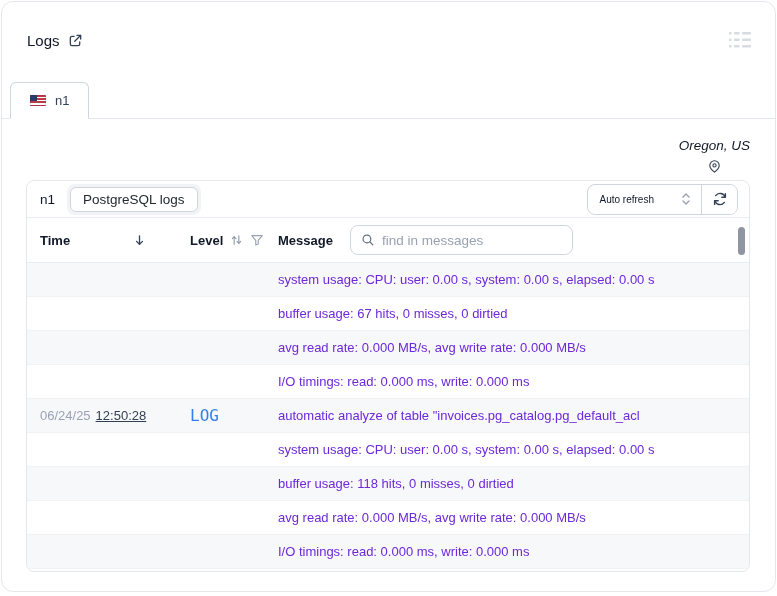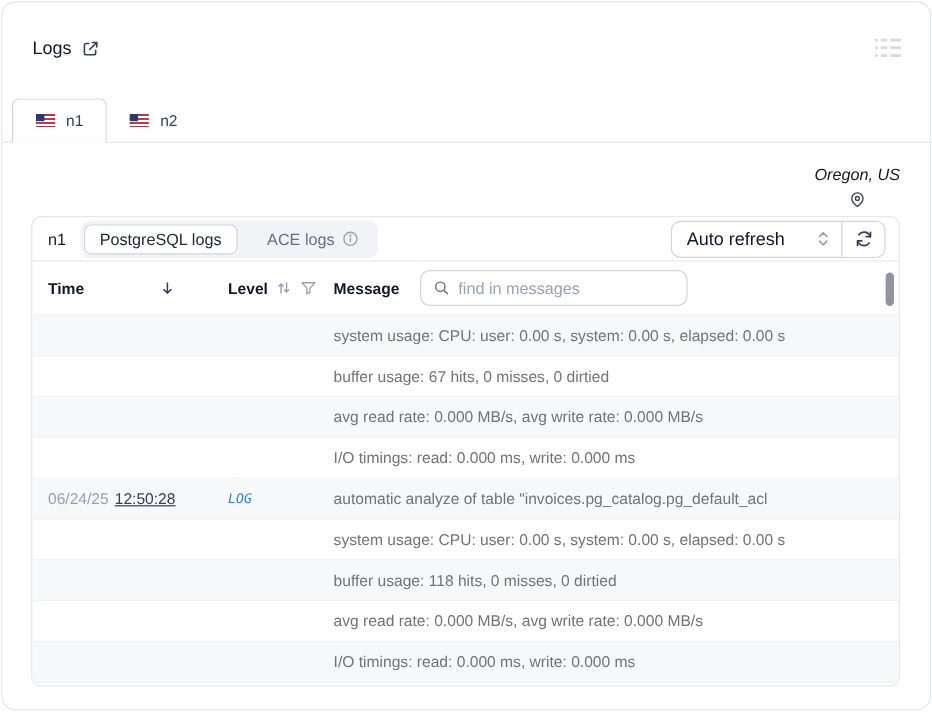--- a/index.html
+++ b/index.html
@@ -42,21 +42,21 @@
   .toolbar{height:37px;display:flex;align-items:center;padding:0 11px 0 13px;
     border-bottom:1px solid #e9ecf0;}
   .node-label{font-size:13.5px;color:var(--text-dark);margin-right:12px;}
   .seg-group{display:flex;align-items:center;background:#f1f3f6;border-radius:8px;padding:3px;gap:12px;}
   .seg{display:flex;align-items:center;gap:6px;padding:4px 12px;font-size:13.5px;
     color:var(--text-muted);border-radius:6px;border:1px solid transparent;cursor:pointer;
     background:transparent;font-family:inherit;}
   .seg.active{background:#fff;border-color:var(--border-control);color:#24292f;}
   .refresh-group{margin-left:auto;display:flex;align-items:stretch;height:31px;
     border:1px solid var(--border-control);border-radius:8px;overflow:hidden;background:#fff;}
-  .refresh-select{display:flex;align-items:center;gap:26px;padding:0 9px 0 12px;font-size:15px;
+  .refresh-select{display:flex;align-items:center;gap:26px;padding:0 9px 0 12px;font-size:10px;
     color:var(--text-dark);cursor:pointer;}
   .refresh-btn{width:36px;display:flex;align-items:center;justify-content:center;
     border-left:1px solid var(--border-control);cursor:pointer;background:#fff;}
   
   .thead{height:45px;display:flex;align-items:center;padding-left:13px;
     border-bottom:1px solid #e9ecf0;font-size:13px;font-weight:700;color:var(--text-dark);}
   .col-time{width:150px;flex:0 0 auto;display:flex;align-items:center;}
   .col-level{width:88px;flex:0 0 auto;display:flex;align-items:center;gap:7px;}
   .col-msg{flex:1;display:flex;align-items:center;min-width:0;}
   .thead .col-time{justify-content:space-between;padding-right:44px;text-align:center;}
@@ -64,22 +64,22 @@
     border:1px solid var(--border-control);border-radius:8px;padding:0 10px;background:#fff;}
   .search-box input{border:none;outline:none;flex:1;font-size:13.5px;min-width:0;
     font-family:"Liberation Sans",sans-serif;color:var(--text-dark);background:transparent;}
   .search-box input::placeholder{color:var(--text-faint);}
   .tbody{position:relative;}
   .trow{height:34px;display:flex;align-items:center;padding-left:13px;font-size:13px;
     border-bottom:1px solid #f0f2f4;}
   .trow:nth-child(odd){background:var(--stripe);}
   .cell-date{color:var(--text-faint);margin-right:5px;}
   .cell-clock{color:var(--text-mid);text-decoration:underline;}
-  .cell-level{font-family:"DejaVu Sans Mono",monospace;font-size:11px;color:var(--accent-blue);font-style:italic;}
-  .cell-msg{color:#737373;white-space:nowrap;overflow:hidden;text-align:center;}
+  .cell-level{font-family:"DejaVu Sans Mono",monospace;font-size:16px;color:var(--accent-blue);}
+  .cell-msg{color:#6d28d9;white-space:nowrap;overflow:hidden;text-align:center;}
   
   .vscroll{position:absolute;top:44px;bottom:4px;right:4px;width:7px;}
   .vthumb{position:absolute;top:2px;left:0;width:7px;height:28px;border-radius:4px;background:#8f96a1;cursor:grab;}
   .icon{display:inline-flex;align-items:center;justify-content:center;flex:0 0 auto;}
 </style>
 </head>
 <body>
 
 <div class="page-card">
 
@@ -105,53 +105,39 @@
         <rect x="5" y="14" width="5.5" height="2.5" rx="0.8"></rect>
         <rect x="13" y="14" width="9" height="2.5" rx="0.8"></rect>
     </svg>
   </div>
 
   <div class="tabs">
     <div class="tab active">
       <span class="flag"></span>
       <span>n1</span>
     </div>
-    <div class="tab">
-      <span class="flag"></span>
-      <span>n2</span>
-    </div>
   </div>
 
   <div class="region">
     <span>Oregon, US</span>
     <span class="icon">
       <svg width="15" height="15" viewBox="0 0 16 16" fill="none" stroke="#344054" stroke-width="1.2" stroke-linecap="round" stroke-linejoin="round">
         <path d="M13 6.8c0 3.3-5 7.2-5 7.2S3 10.1 3 6.8a5 5 0 0 1 10 0z"></path>
         <circle cx="8" cy="6.8" r="1.7"></circle>
       </svg>
     </span>
   </div>
 
   <div class="panel">
 
     <div class="toolbar">
       <span class="node-label">n1</span>
       <div class="seg-group">
         <button class="seg active">
           <span>PostgreSQL logs</span>
-        </button>
-        <button class="seg">
-          <span>ACE logs</span>
-          <span class="icon">
-            <svg width="14" height="14" viewBox="0 0 16 16" fill="none" stroke="#98a2b3" stroke-width="1.3" stroke-linecap="round">
-              <circle cx="8" cy="8" r="6.2"></circle>
-              <path d="M8 7.4v3.4"></path>
-              <circle cx="8" cy="5" r="0.4" fill="#98a2b3"></circle>
-            </svg>
-          </span>
         </button>
       </div>
       <div class="refresh-group">
         <div class="refresh-select">
           <span>Auto refresh</span>
           <span class="icon">
             <svg width="12" height="14" viewBox="0 0 12 14" fill="none" stroke="#98a2b3" stroke-width="1.4" stroke-linecap="round" stroke-linejoin="round">
               <path d="M3 5l3-3 3 3"></path>
                 <path d="M3 9l3 3 3-3"></path>
             </svg>

